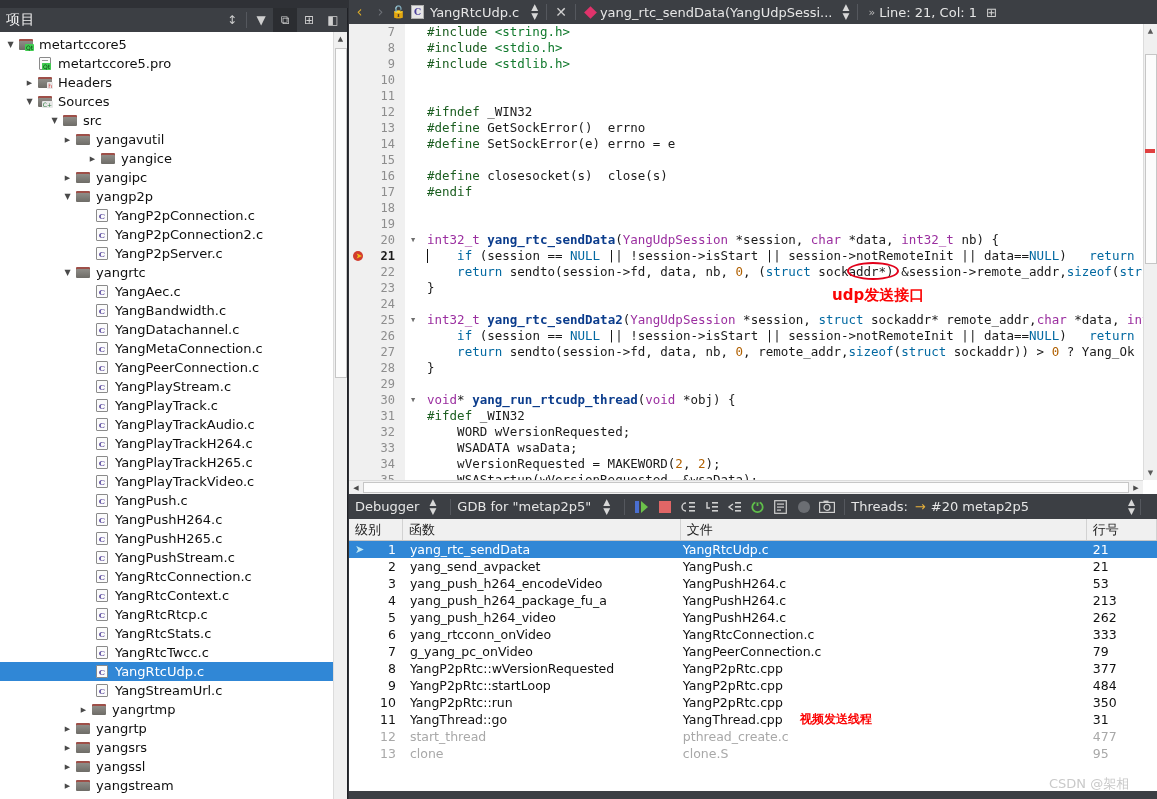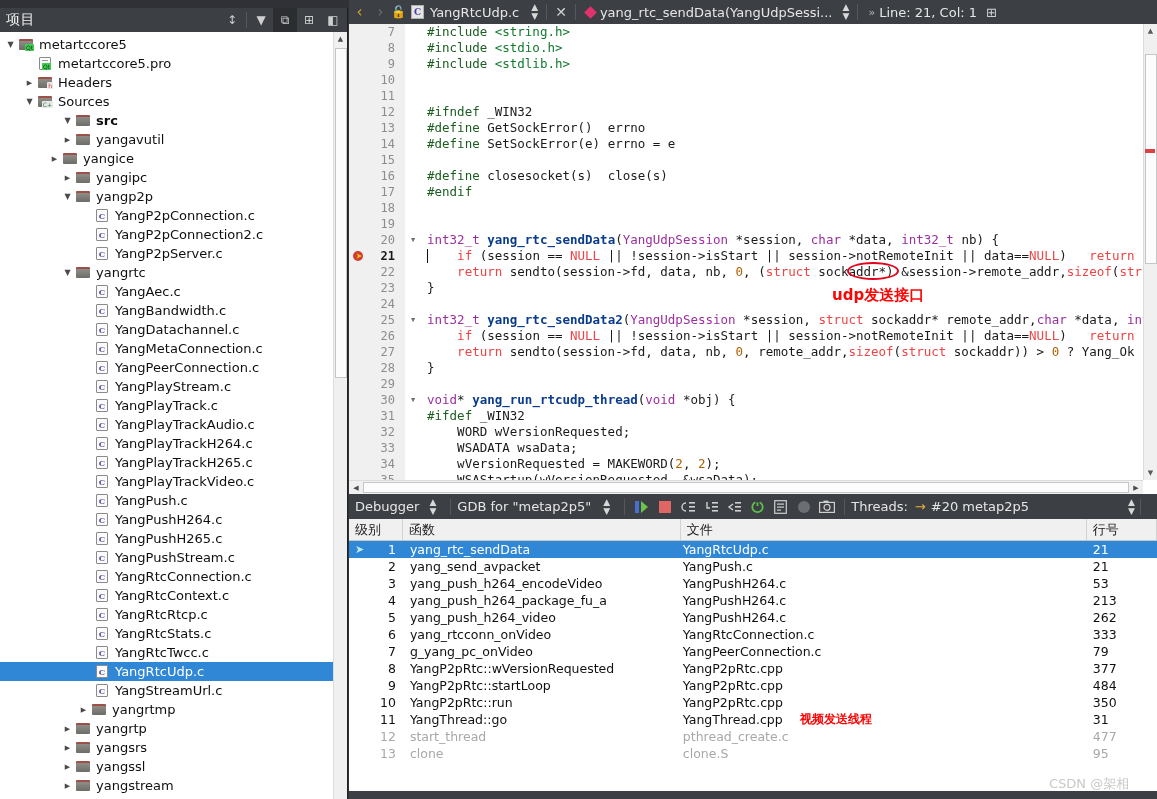--- a/index.html
+++ b/index.html
@@ -165,21 +165,21 @@
     line-height: 9px;
   }
   .cursorbar {
     position: absolute; left: 78px; top: 1px; width: 1px; height: 14px;
     background: #111;
   }
   .k-pre  { color: #1b5e20; }        
   .k-inc  { color: #127a2e; }
   .k-type { color: #9b2fa0; }
   .k-fn   { color: #0b3c8c; font-weight: bold; }
-  .k-kw   { color: #ef4444; }
+  .k-kw   { color: #0369a1; }
   .k-plain{ color: #1a1a1a; }
   .k-num  { color: #b06000; }
 
   .annot-circle {
     position: absolute; border: 2.5px solid #e2001a; border-radius: 50%;
   }
   .annot-text {
     position: absolute; color: #fb0505; font-weight: bold;
     font-family: "DejaVu Sans", sans-serif;
   }
@@ -323,41 +323,41 @@
             <span class="arrow down"></span>
             <span class="ic">
               <span class="folder">
                 <b></b>
                 <i></i>
                 <span class="badge cpp">C+</span>
               </span>
             </span>
             <span class="tree-label">Sources</span>
           </div>
-          <div class="tree-row" style="padding-left: 61px; font-weight: bold;">
+          <div class="tree-row" style="padding-left: 48px;">
             <span class="arrow down"></span>
             <span class="ic">
               <span class="folder">
                 <b></b>
                 <i></i>
               </span>
             </span>
             <span class="tree-label">src</span>
           </div>
           <div class="tree-row" style="padding-left: 61px;">
             <span class="arrow right"></span>
             <span class="ic">
               <span class="folder">
                 <b></b>
                 <i></i>
               </span>
             </span>
             <span class="tree-label">yangavutil</span>
           </div>
-          <div class="tree-row" style="padding-left: 48px;">
+          <div class="tree-row" style="padding-left: 86px;">
             <span class="arrow right"></span>
             <span class="ic">
               <span class="folder">
                 <b></b>
                 <i></i>
               </span>
             </span>
             <span class="tree-label">yangice</span>
           </div>
           <div class="tree-row" style="padding-left: 61px;">

